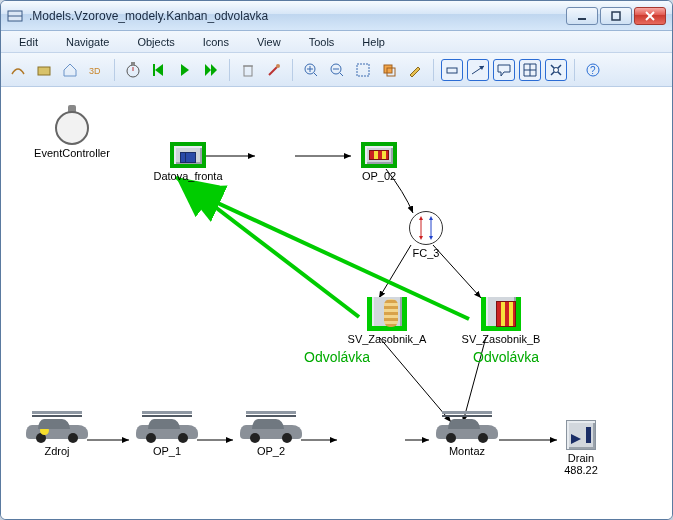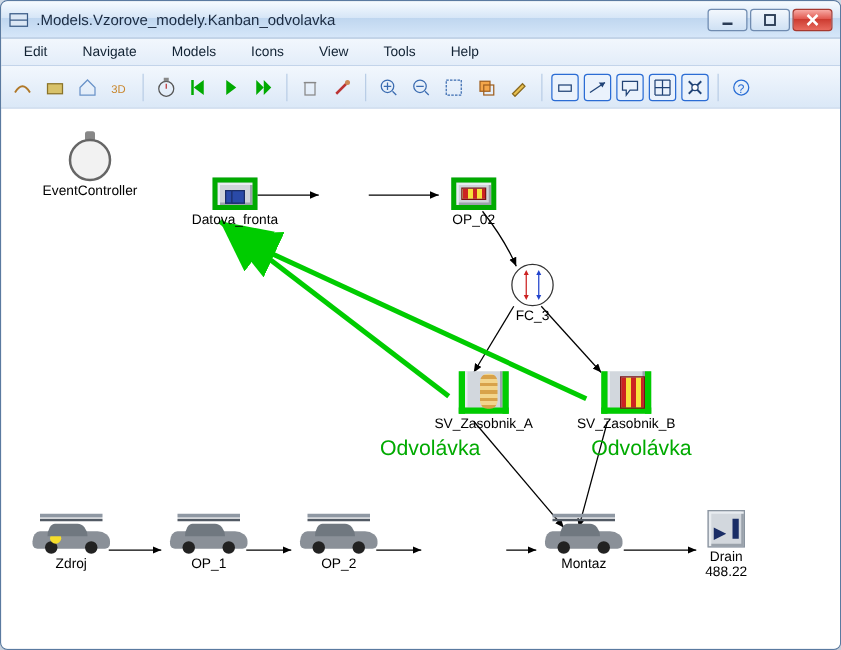--- a/index.html
+++ b/index.html
@@ -153,21 +153,21 @@
   .car.yellow .dot{
     position:absolute; left:14px; bottom:8px; width:9px; height:9px; background:#f5dd2c; border-radius:50%;
   }
   .car .top-bar{
     position:absolute; left:6px; right:6px; top:-6px; height:3px; background:#8f98a3;
   }
   .car .top-bar::after{
     content:""; position:absolute; left:0; right:0; top:4px; height:2px; background:#525a64;
   }
   svg.lines { position:absolute; inset:0; width:100%; height:100%; pointer-events:none; }
-  .odv { position:absolute; color:#0a0; font-size:17px; font-weight:500; }
+  .odv { position:absolute; color:#0a0; font-size:14px; font-weight:500; }
   .fc-circle{
     width:34px; height:34px; border:1px solid #333; border-radius:50%; background:#fff; margin:0 auto;
     display:flex; align-items:center; justify-content:center; position:relative;
   }
   .fc-circle svg{display:block;}
   .stopwatch{
     width:38px; height:40px; margin:0 auto; position:relative;
   }
   .stopwatch .face{
     position:absolute; left:2px; top:6px; width:34px; height:34px; border:2px solid #666; border-radius:50%; background:#f2f2f2;
@@ -205,21 +205,21 @@
             <line x1="2" y1="2" x2="10" y2="10" stroke="#fff" stroke-width="2"></line>
             <line x1="10" y1="2" x2="2" y2="10" stroke="#fff" stroke-width="2"></line>
           </svg>
       </div>
     </div>
   </div>
 
   <div class="menubar">
     <span class="menu-item">Edit</span>
     <span class="menu-item">Navigate</span>
-    <span class="menu-item">Models</span>
+    <span class="menu-item">Objects</span>
     <span class="menu-item">Icons</span>
     <span class="menu-item">View</span>
     <span class="menu-item">Tools</span>
     <span class="menu-item">Help</span>
   </div>
 
   <div class="toolbar">
     <div class="tb-btn">
         <svg width="16" height="16">
           <path d="M2 12 Q8 2 14 12" stroke="#b07828" fill="none" stroke-width="1.5"></path>
@@ -453,19 +453,19 @@
     </div>
     <div class="node" style="left:430px; top:330px; width:72px;">
       <div class="car">
           <div class="top-bar"></div>
           <span class="wheel l"></span>
           <span class="wheel r"></span>
         </div>
       <div class="node-label">Montaz</div>
     </div>
 
-    <div class="node" style="left:556px; top:321px; width:48px;">
+    <div class="node" style="left:556px; top:333px; width:48px;">
       <div class="drain-box"></div>
       <div class="node-label">Drain</div>
       <div class="node-sub">488.22</div>
     </div>
   </div>
 </div>
 
 </body></html>

